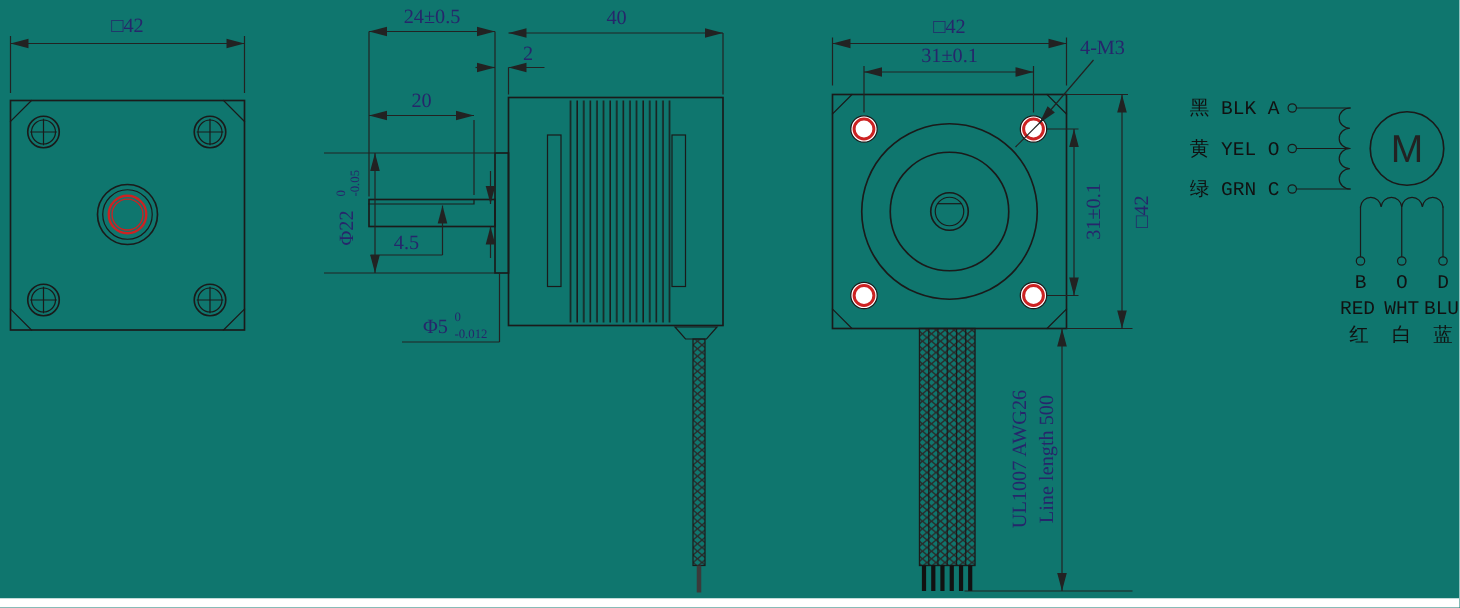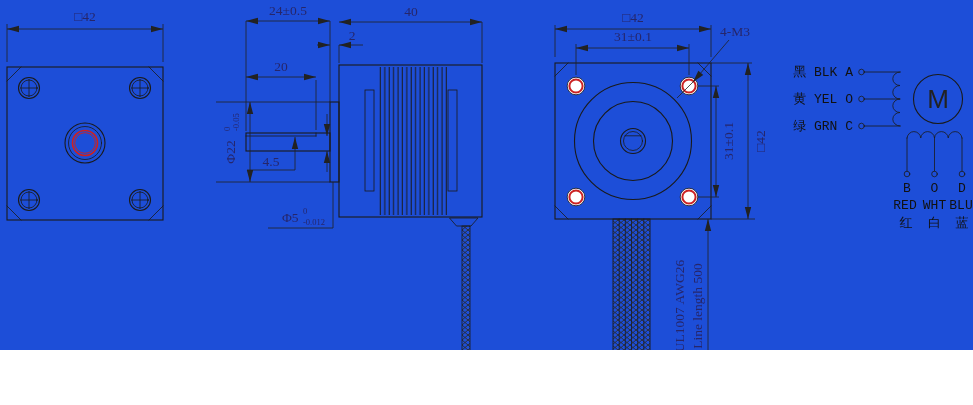--- a/index.html
+++ b/index.html
@@ -1,16 +1,16 @@
 <!DOCTYPE html>
 <html><head>
 <meta charset="utf-8">
 <style>
   html,body{margin:0;padding:0;background:#ffffff;}
-  .canvas{position:relative;width:973px;height:350px;background:#1d4ed8;overflow:hidden;}
+  .canvas{position:relative;width:973px;height:399px;background:#0f766e;overflow:hidden;}
   svg{display:block;}
   .s  {stroke:#1a1a1a;fill:none;stroke-width:1.1;stroke-linecap:square;}
   .s08{stroke:#1a1a1a;fill:none;stroke-width:0.8;stroke-linecap:square;}
   .dim{stroke:#222222;fill:none;stroke-width:0.8;}
   .red2 {stroke:#cc2222;fill:none;stroke-width:2;}
   .red16{stroke:#cc2222;fill:none;stroke-width:1.6;}
   .red09{stroke:#cc2222;fill:none;stroke-width:0.9;}
   .holeOut{stroke:#1a1a1a;fill:#ffffff;stroke-width:0.8;}
   text.d {fill:#26266b;font-family:"Liberation Serif","DejaVu Sans",serif;font-size:13.5px;}
   text.d8{fill:#26266b;font-family:"Liberation Serif","DejaVu Sans",serif;font-size:8.5px;}

